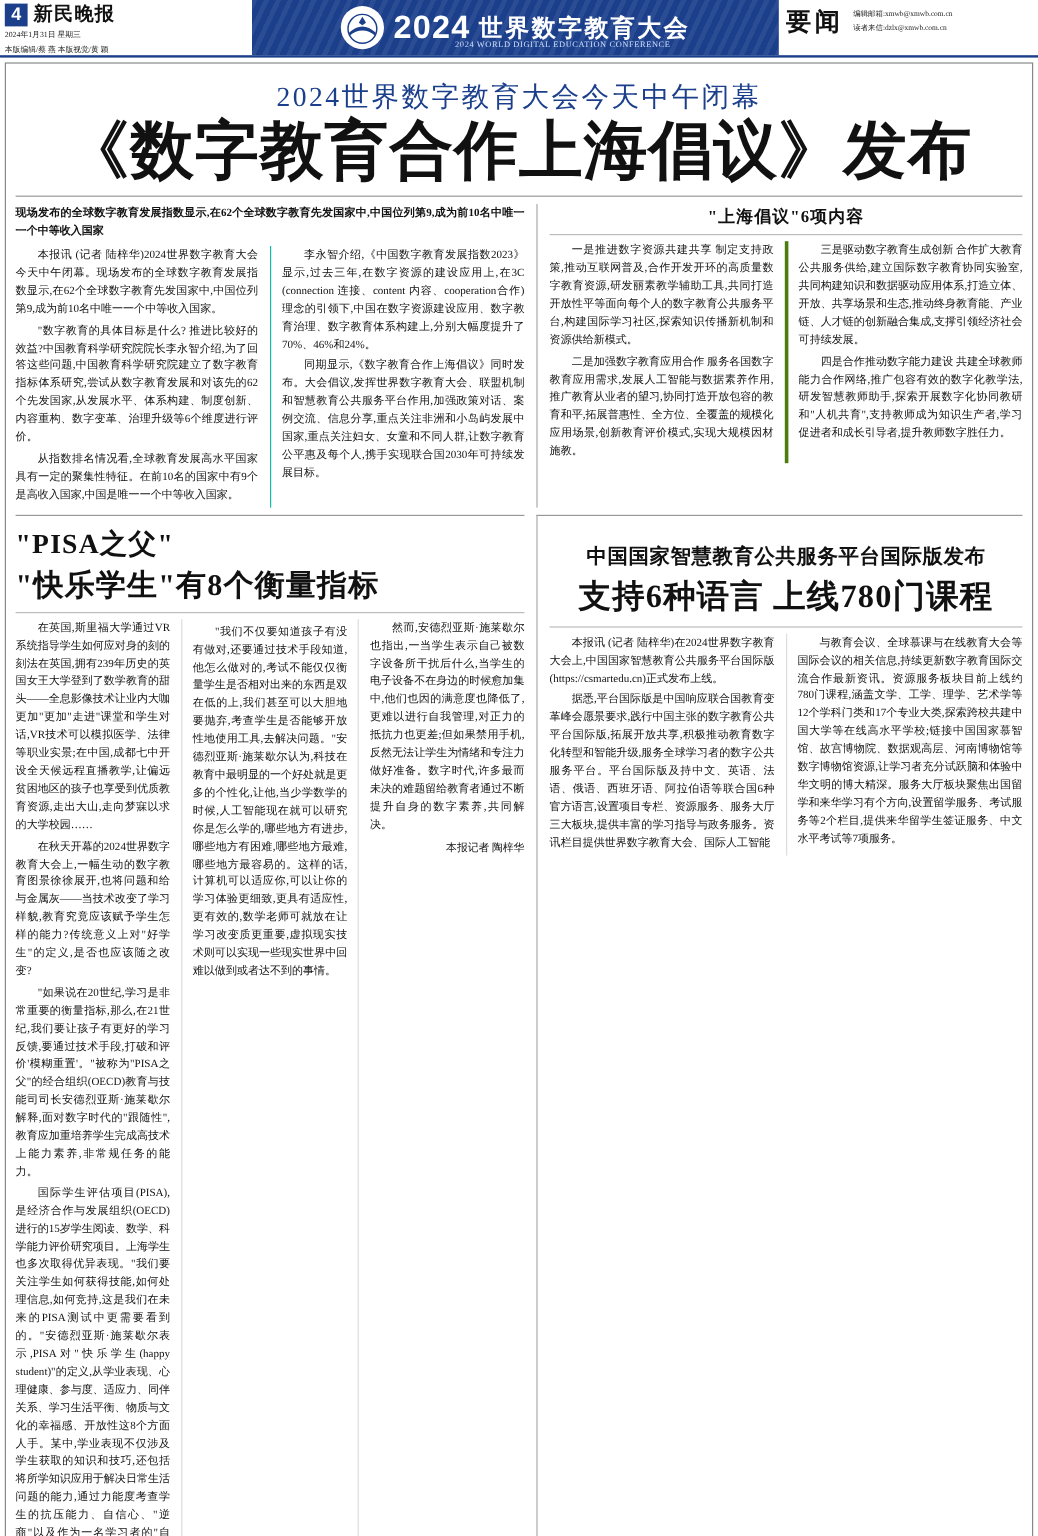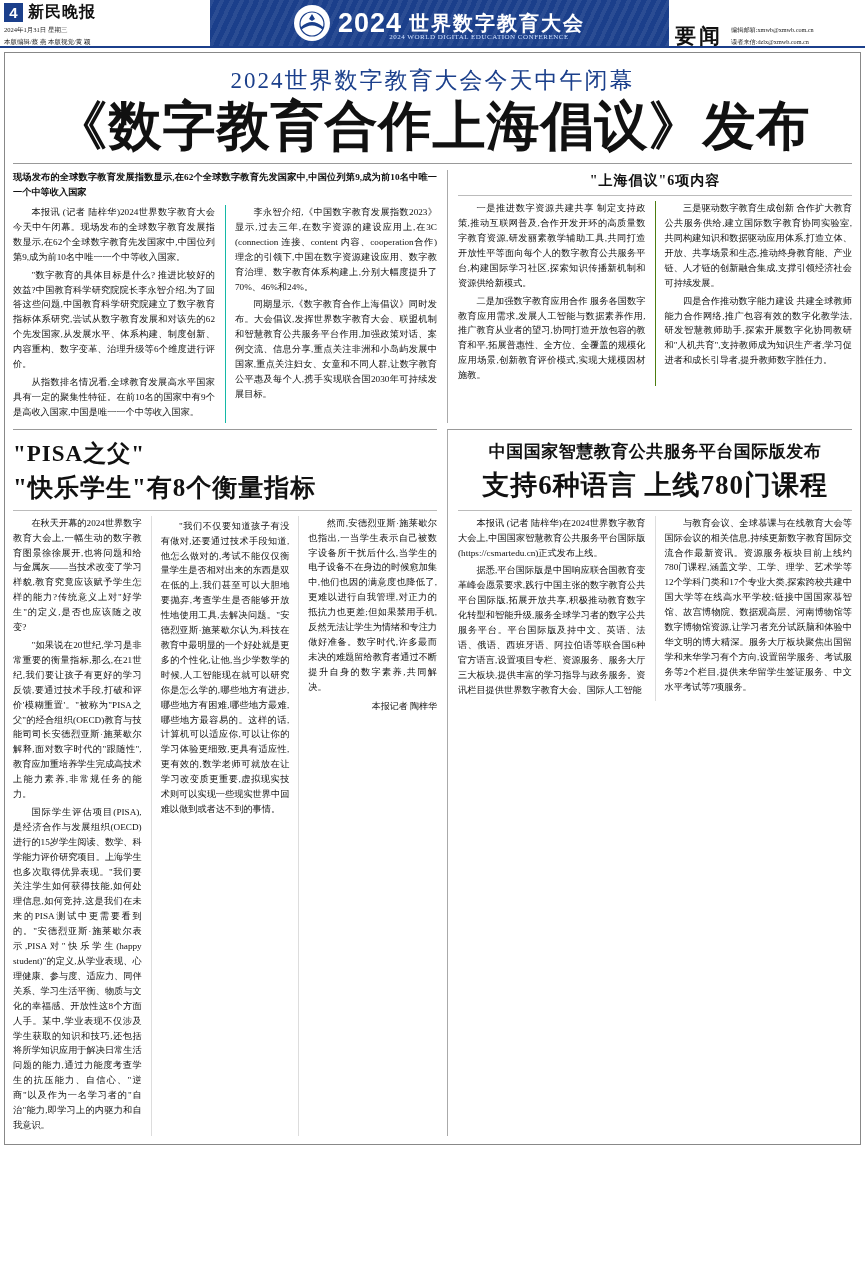--- a/index.html
+++ b/index.html
@@ -16,21 +16,21 @@
   .mh-date{font-size:6.5px;color:#222;margin-top:2px;line-height:1.5;}
   .mh-center{flex:1;position:relative;background:#1b3f8b;display:flex;align-items:center;justify-content:center;overflow:hidden;}
   .mh-center .wave{position:absolute;left:0;top:0;width:100%;height:100%;
     background:repeating-linear-gradient(115deg,rgba(255,255,255,.07) 0 4px,rgba(255,255,255,0) 4px 9px);}
   .logo-circle{width:36px;height:36px;border-radius:50%;background:#fff;display:flex;align-items:center;justify-content:center;
                margin-right:8px;flex:none;z-index:2;}
   .logo-circle svg{display:block;}
   .conf-year{font-size:27px;font-weight:bold;color:#fff;font-family:"Liberation Sans",sans-serif;letter-spacing:1px;z-index:2;}
   .conf-cn{font-size:20px;font-weight:bold;color:#fff;margin-left:7px;letter-spacing:2px;z-index:2;}
   .conf-en{font-size:7px;color:#cfe0ff;letter-spacing:.5px;z-index:2;position:absolute;bottom:5px;left:50%;transform:translateX(-28%);}
-  .mh-right{width:196px;display:flex;align-items:flex-start;box-sizing:border-box;padding-top:20px;}
+  .mh-right{width:216px;display:flex;align-items:flex-start;box-sizing:border-box;padding-top:2px;}
   .mh-right .section{font-size:21px;font-weight:bold;color:#111;padding:2px 8px 0 6px;letter-spacing:3px;}
   .mh-right .contacts{font-size:6.2px;line-height:1.9;color:#222;padding-top:4px;}
 
   
   .frame{border:1px solid #888;margin:4px 4px 0 4px;padding:6px 8px 8px 8px;box-sizing:border-box;}
 
   .kicker{text-align:center;font-size:23px;color:#1b3f8b;letter-spacing:2px;margin:6px 0 2px;}
   .headline{text-align:center;font-size:53px;font-weight:bold;letter-spacing:1px;margin:0 0 8px;line-height:1.08;}
 
   .rule{border-top:1px solid #999;margin:6px 0;}
@@ -42,21 +42,21 @@
 
   .body-text{font-size:9.2px;line-height:1.62;text-align:justify;color:#111;}
   .body-text p{margin:0 0 3px;text-indent:2em;}
   .two-sub{display:flex;gap:10px;}
   .two-sub > div{flex:1;}
   .sub-divider{border-left:1px solid #14b8a6;padding-left:9px;}
 
   .boxtitle{text-align:center;font-size:14px;font-weight:bold;letter-spacing:1px;margin:2px 0 5px;}
   .three-sub{display:flex;gap:9px;}
   .three-sub > div{flex:1;}
-  .three-sub > div + div{border-left:1px solid #4d7c0f;padding-left:9px;}
+  .three-sub > div + div{border-left:3px solid #4d7c0f;padding-left:9px;}
 
   
   .midwrap{display:flex;gap:10px;margin-top:6px;}
   .mid-left{width:424px;border-top:1px solid #999;padding-top:6px;}
   .mid-right{flex:1;border-left:1px solid #aaa;padding-left:10px;border-top:1px solid #999;padding-top:6px;}
 
   .pisa-title1{font-size:23px;font-weight:bold;letter-spacing:1px;margin:2px 0 2px;}
   .pisa-title2{font-size:25px;font-weight:bold;letter-spacing:1px;margin:0 0 6px;}
   .cols3{display:flex;gap:9px;}
   .cols3 > div{flex:1;}
@@ -86,21 +86,21 @@
        radial-gradient(circle at 40% 66%, #3a332c 0 20px, transparent 21px),
        radial-gradient(circle at 54% 62%, #272320 0 19px, transparent 20px),
        radial-gradient(circle at 68% 66%, #39322b 0 20px, transparent 21px),
        radial-gradient(circle at 82% 62%, #262220 0 19px, transparent 20px),
        linear-gradient(180deg,#4a4136 0%,#262220 70%,#191716 100%);}
   .photo-side{position:absolute;right:2px;top:6px;width:16px;font-size:9px;color:#fff;line-height:1.3;text-align:center;
               text-shadow:0 0 3px #000;}
   .photo-credit{position:absolute;right:2px;bottom:6px;width:16px;font-size:8.5px;color:#fff;line-height:1.3;text-align:center;
               text-shadow:0 0 3px #000;}
 
-  .cap1{text-align:center;font-size:17px;font-weight:bold;margin:4px 0 4px;letter-spacing:.5px;}
+  .cap1{text-align:center;font-size:17px;font-weight:bold;margin:16px 0 4px;letter-spacing:.5px;}
   .cap2{text-align:center;font-size:27px;font-weight:bold;margin:0 0 7px;letter-spacing:1px;}
 </style>
 </head>
 <body>
 
 <div class="page">
 
   <div class="masthead">
     <div class="mh-left">
       <div class="mh-top">
@@ -173,20 +173,21 @@
     </div>
 
     <div class="midwrap">
 
       <div class="mid-left">
         <div class="pisa-title1">"PISA之父"</div>
         <div class="pisa-title2">"快乐学生"有8个衡量指标</div>
         <div class="rule-thin"></div>
         <div class="cols3">
           <div class="body-text">
+            <p>在英国,斯里福大学通过VR系统指导学生如何应对身的刻的刻法在英国,拥有239年历史的英国女王大学登到了数学教育的甜头——全息影像技术让业内大咖更加"更加"走进"课堂和学生对话,VR技术可以模拟医学、法律等职业实景;在中国,成都七中开设全天候远程直播教学,让偏远贫困地区的孩子也享受到优质教育资源,走出大山,走向梦寐以求的大学校园……</p>
             <p>在秋天开幕的2024世界数字教育大会上,一幅生动的数字教育图景徐徐展开,也将问题和给与金属灰——当技术改变了学习样貌,教育究竟应该赋予学生怎样的能力?传统意义上对"好学生"的定义,是否也应该随之改变?</p>
             <p>"如果说在20世纪,学习是非常重要的衡量指标,那么,在21世纪,我们要让孩子有更好的学习反馈,要通过技术手段,打破和评价'模糊重置'。"被称为"PISA之父"的经合组织(OECD)教育与技能司司长安德烈亚斯·施莱歇尔解释,面对数字时代的"跟随性",教育应加重培养学生完成高技术上能力素养,非常规任务的能力。</p>
             <p>国际学生评估项目(PISA),是经济合作与发展组织(OECD)进行的15岁学生阅读、数学、科学能力评价研究项目。上海学生也多次取得优异表现。"我们要关注学生如何获得技能,如何处理信息,如何竞持,这是我们在未来的PISA测试中更需要看到的。"安德烈亚斯·施莱歇尔表示,PISA对"快乐学生(happy student)"的定义,从学业表现、心理健康、参与度、适应力、同伴关系、学习生活平衡、物质与文化的幸福感、开放性这8个方面人手。某中,学业表现不仅涉及学生获取的知识和技巧,还包括将所学知识应用于解决日常生活问题的能力,通过力能度考查学生的抗压能力、自信心、"逆商"以及作为一名学习者的"自治"能力,即学习上的内驱力和自我意识。</p>
           </div>
           <div class="body-text">
             <p></p>
             <p>"我们不仅要知道孩子有没有做对,还要通过技术手段知道,他怎么做对的,考试不能仅仅衡量学生是否相对出来的东西是双在低的上,我们甚至可以大胆地要抛弃,考查学生是否能够开放性地使用工具,去解决问题。"安德烈亚斯·施莱歇尔认为,科技在教育中最明显的一个好处就是更多的个性化,让他,当少学数学的时候,人工智能现在就可以研究你是怎么学的,哪些地方有进步,哪些地方有困难,哪些地方最难,哪些地方最容易的。这样的话,计算机可以适应你,可以让你的学习体验更细致,更具有适应性,更有效的,数学老师可就放在让学习改变质更重要,虚拟现实技术则可以实现一些现实世界中回难以做到或者达不到的事情。</p>
           </div>
           <div class="body-text">
             <p>然而,安德烈亚斯·施莱歇尔也指出,一当学生表示自己被数字设备所干扰后什么,当学生的电子设备不在身边的时候愈加集中,他们也因的满意度也降低了,更难以进行自我管理,对正力的抵抗力也更差;但如果禁用手机,反然无法让学生为情绪和专注力做好准备。数字时代,许多最而未决的难题留给教育者通过不断提升自身的数字素养,共同解决。</p>

